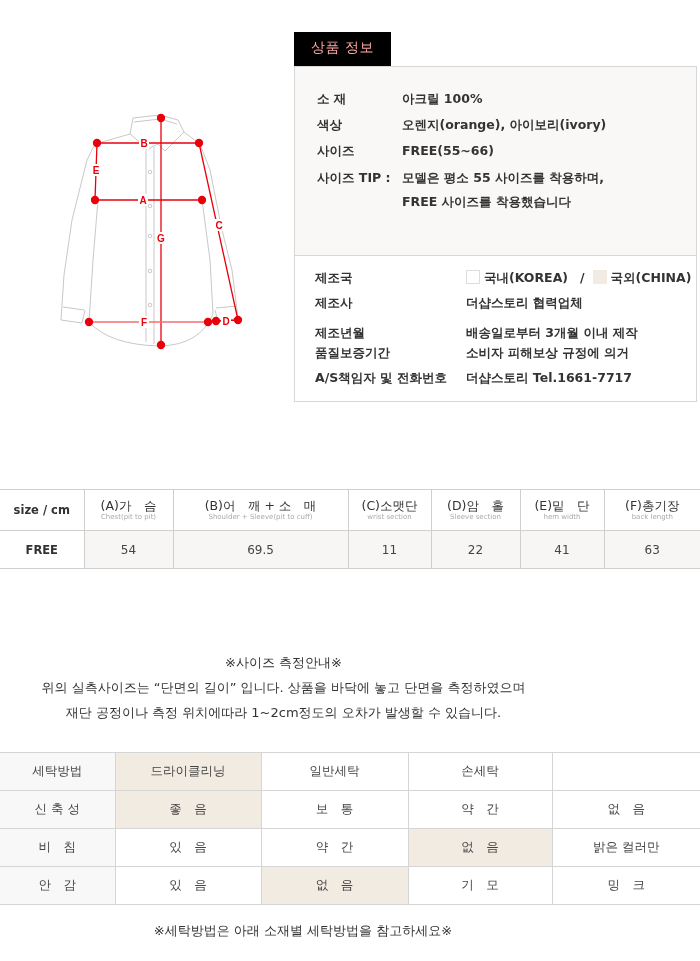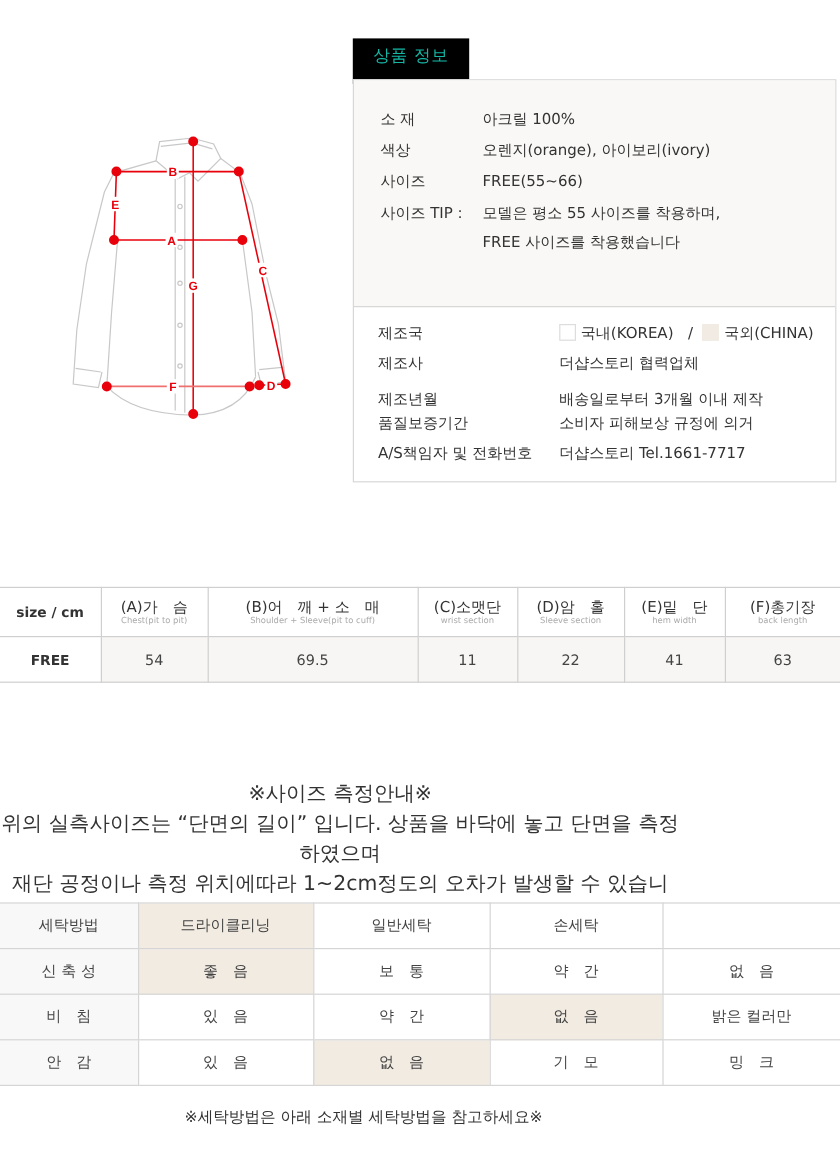--- a/index.html
+++ b/index.html
@@ -6,26 +6,26 @@
   html, body { width: 700px; height: 961px; background: #ffffff; overflow: hidden; }
   body { position: relative; font-family: "DejaVu Sans", "Liberation Sans", sans-serif; color: #333; }
 
   
   .diagram { position: absolute; left: 50px; top: 100px; width: 220px; height: 260px; }
   .diagram svg { width: 220px; height: 260px; display: block; }
 
   
   .info-title {
     position: absolute; left: 294px; top: 32px; width: 97px; height: 38px;
-    background: #000; color: #14b8a6; font-size: 14px; line-height: 30px; text-align: center;
+    background: #000; color: #fca5a5; font-size: 14px; line-height: 30px; text-align: center;
     letter-spacing: 0.5px;
   }
   .info-box {
     position: absolute; left: 294px; top: 66px; width: 403px; height: 336px;
-    border: 1px solid #d7d7d7; background: #fff;
+    border: 1px solid #d7d7d7; background: #fff; font-weight: bold;
   }
   .info-top {
     position: absolute; left: 0; top: 0; width: 401px; height: 189px;
     background: #f9f8f6; border-bottom: 1px solid #d7d7d7;
   }
   .info-row { position: absolute; font-size: 12.5px; color: #333; white-space: nowrap; }
   .info-row .lbl { position: absolute; left: 0; top: 0; }
   .info-row .val { position: absolute; top: 0; }
   .top-row { left: 22px; height: 20px; width: 370px; }
   .top-row .val { left: 85px; }
@@ -49,21 +49,21 @@
   .size-table tr.head td { height: 41px; background: #fff; }
   .size-table tr.data td { height: 38px; background: #f7f6f4; font-size: 12px; color: #444; }
   .size-table tr.data td.first { background: #fff; font-weight: bold; font-size: 11.5px; color: #333; }
   .size-table tr.head td.first { font-size: 11.5px; font-weight: bold; }
   .hd-main { display: block; font-size: 12.5px; line-height: 14px; color: #333; }
   .hd-sub { display: block; font-size: 7px; line-height: 9px; color: #aaa; }
   .size-table td:first-child { border-left: 0; }
   .size-table td:last-child { border-right: 0; }
 
   
-  .notice { position: absolute; left: 0; top: 650px; width: 567px; text-align: center; font-size: 17px; color: #333; line-height: 25px; }
+  .notice { position: absolute; left: 0; top: 650px; width: 567px; text-align: center; font-size: 13px; color: #333; line-height: 25px; }
 
   
   .wash-table {
     position: absolute; left: 0; top: 752px; width: 700px; border-collapse: collapse; table-layout: fixed;
   }
   .wash-table td {
     border: 1px solid #d5d5d5; text-align: center; vertical-align: middle; font-size: 12.5px; color: #444; height: 38px; background: #fff;
   }
   .wash-table td:first-child { background: #f8f8f8; border-left: 0; }
   .wash-table td:last-child { border-right: 0; }

